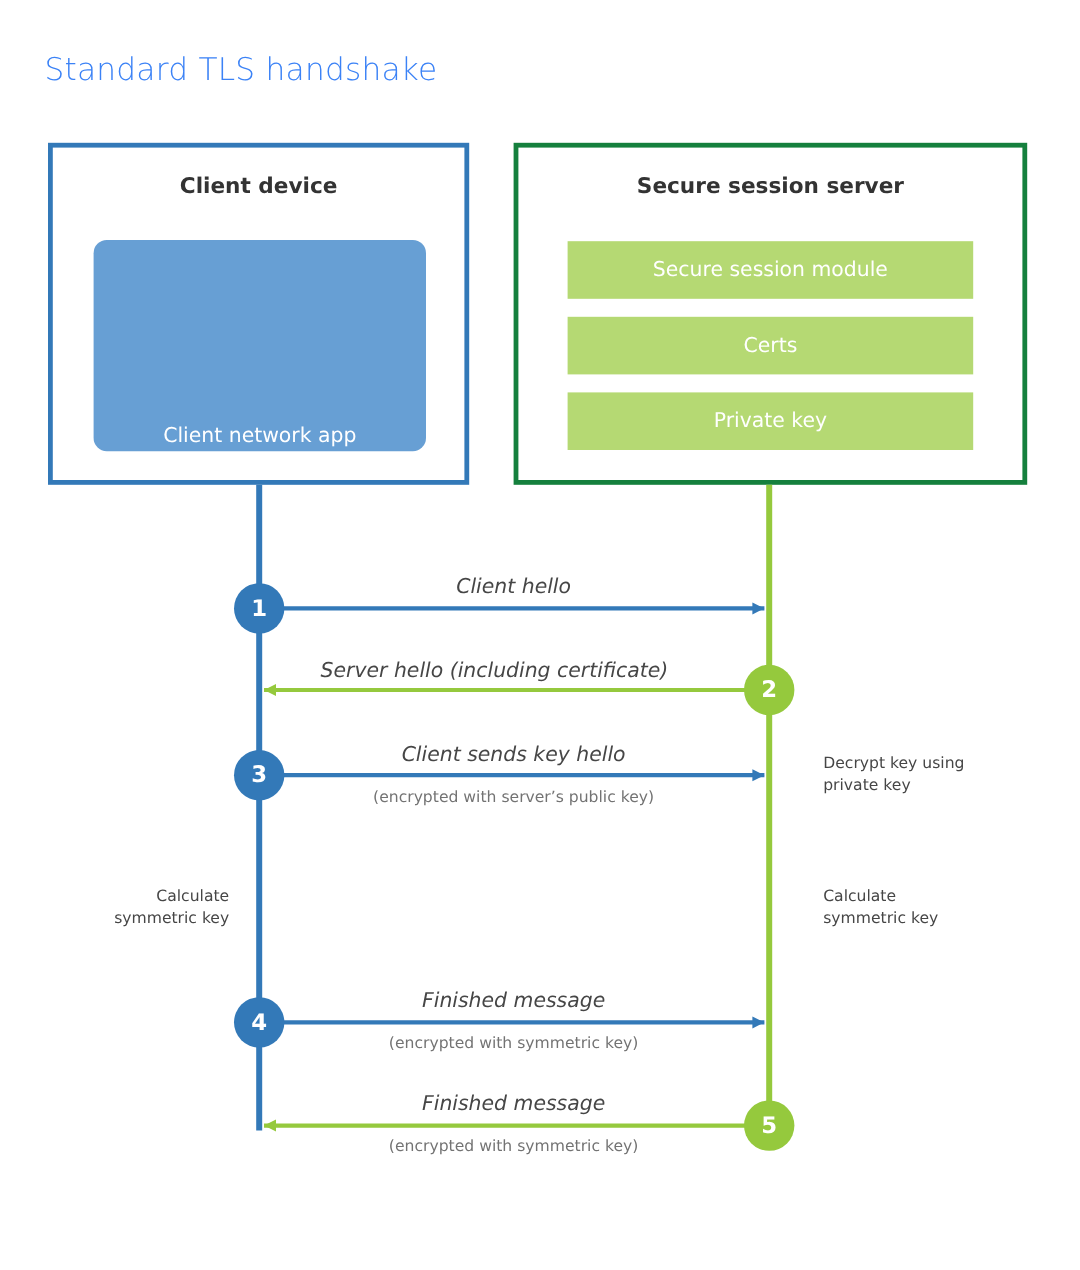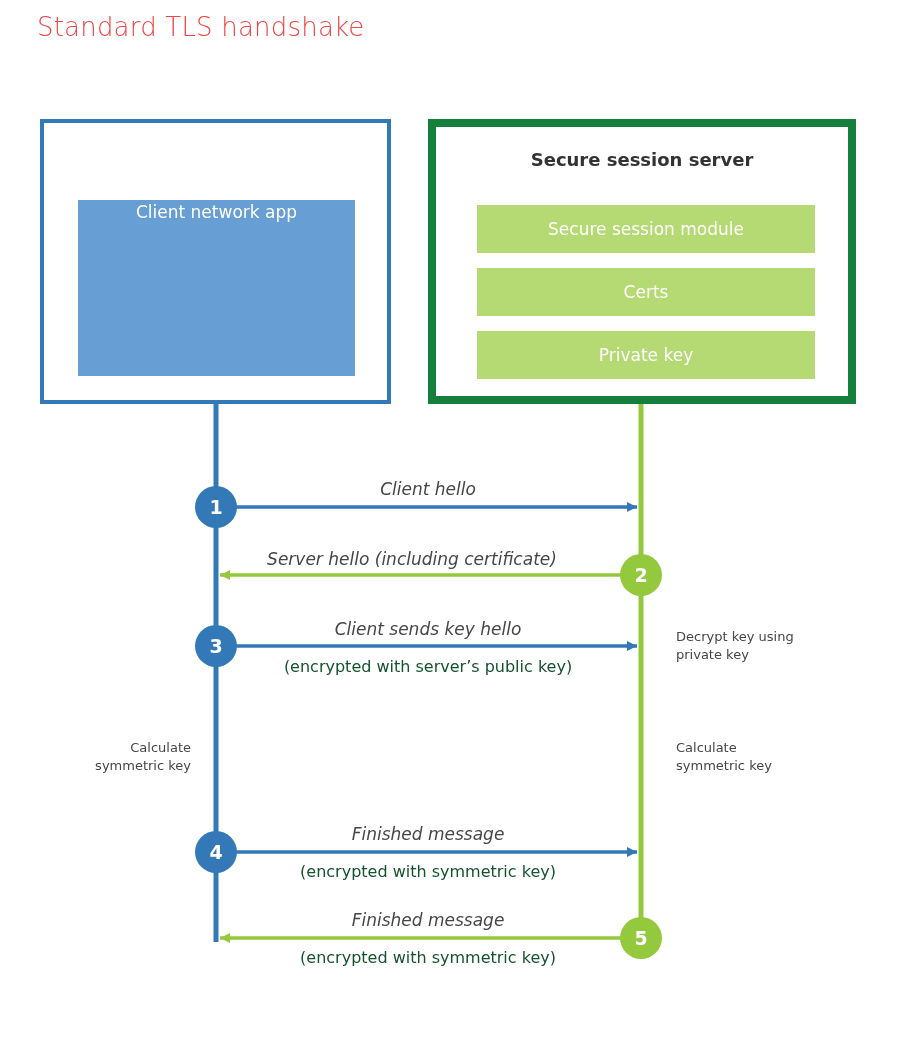--- a/index.html
+++ b/index.html
@@ -14,25 +14,25 @@
     overflow: hidden;
     font-family: "DejaVu Sans", "Liberation Sans", sans-serif;
     color: #3c3c3c;
     -webkit-font-smoothing: antialiased;
   }
 
   
   #diagram-title {
     position: absolute;
     left: 37px;
-    top: 12px;
+    top: 44px;
     font-size: 26px;
     font-weight: 300;
     letter-spacing: 0.2px;
-    color: #ef4444;
+    color: #3b82f6;
     white-space: nowrap;
   }
 
   
   .participant-box {
     position: absolute;
     background: #ffffff;
     box-sizing: border-box;
   }
   #client-box {
@@ -40,21 +40,21 @@
     top: 119px;
     width: 351px;
     height: 285px;
     border: 4px solid #3379b8;
   }
   #server-box {
     left: 428px;
     top: 119px;
     width: 428px;
     height: 285px;
-    border: 8px solid #15803d;
+    border: 4px solid #15803d;
   }
   .box-title {
     position: absolute;
     left: 0;
     right: 0;
     top: 22px;
     text-align: center;
     font-size: 18px;
     font-weight: bold;
     color: #333333;
@@ -62,22 +62,23 @@
 
   
   #client-app-block {
     position: absolute;
     left: 34px;
     top: 77px;
     width: 277px;
     height: 176px;
     background: #679fd4;
     display: flex;
-    align-items: flex-start;
+    align-items: flex-end;
     justify-content: center;
+    border-radius: 11px;
   }
   #client-app-label {
     color: #ffffff;
     font-size: 17px;
     font-weight: 400;
     text-align: center;
     line-height: 25px;
     width: 180px;
   }
 
@@ -115,38 +116,38 @@
     font-size: 17px;
     font-weight: 400;
     color: #464646;
     white-space: nowrap;
     transform: translateX(-50%);
     font-style: italic;
   }
   .msg-sublabel {
     position: absolute;
     text-align: center;
-    font-size: 16px;
-    font-weight: 400;
-    color: #14532d;
+    font-size: 13px;
+    font-weight: 400;
+    color: #737373;
     white-space: nowrap;
     transform: translateX(-50%);
   }
 
   
   .side-note {
     position: absolute;
     font-size: 13px;
     font-weight: 400;
     color: #464646;
     line-height: 18px;
     white-space: pre-line;
   }
   .side-note.left { text-align: right; }
-  .side-note.right { text-align: left; }
+  .side-note.right { text-align: left; margin-left: 10px; }
 
   
   .step-circle {
     position: absolute;
     width: 42px;
     height: 42px;
     border-radius: 50%;
     display: flex;
     align-items: center;
     justify-content: center;
@@ -157,20 +158,21 @@
   }
   .step-circle.client { background: #3379b8; }
   .step-circle.server { background: #95c93d; }
 </style>
 </head>
 <body>
 
 <div id="diagram-title">Standard TLS handshake</div>
 
 <div class="participant-box" id="client-box">
+  <div class="box-title">Client device</div>
   <div id="client-app-block">
     <div id="client-app-label">Client network app</div>
   </div>
 </div>
 
 <div class="participant-box" id="server-box">
   <div class="box-title">Secure session server</div>
   <div class="server-block" id="server-block-0">Secure session module</div>
   <div class="server-block" id="server-block-1">Certs</div>
   <div class="server-block" id="server-block-2">Private key</div>

